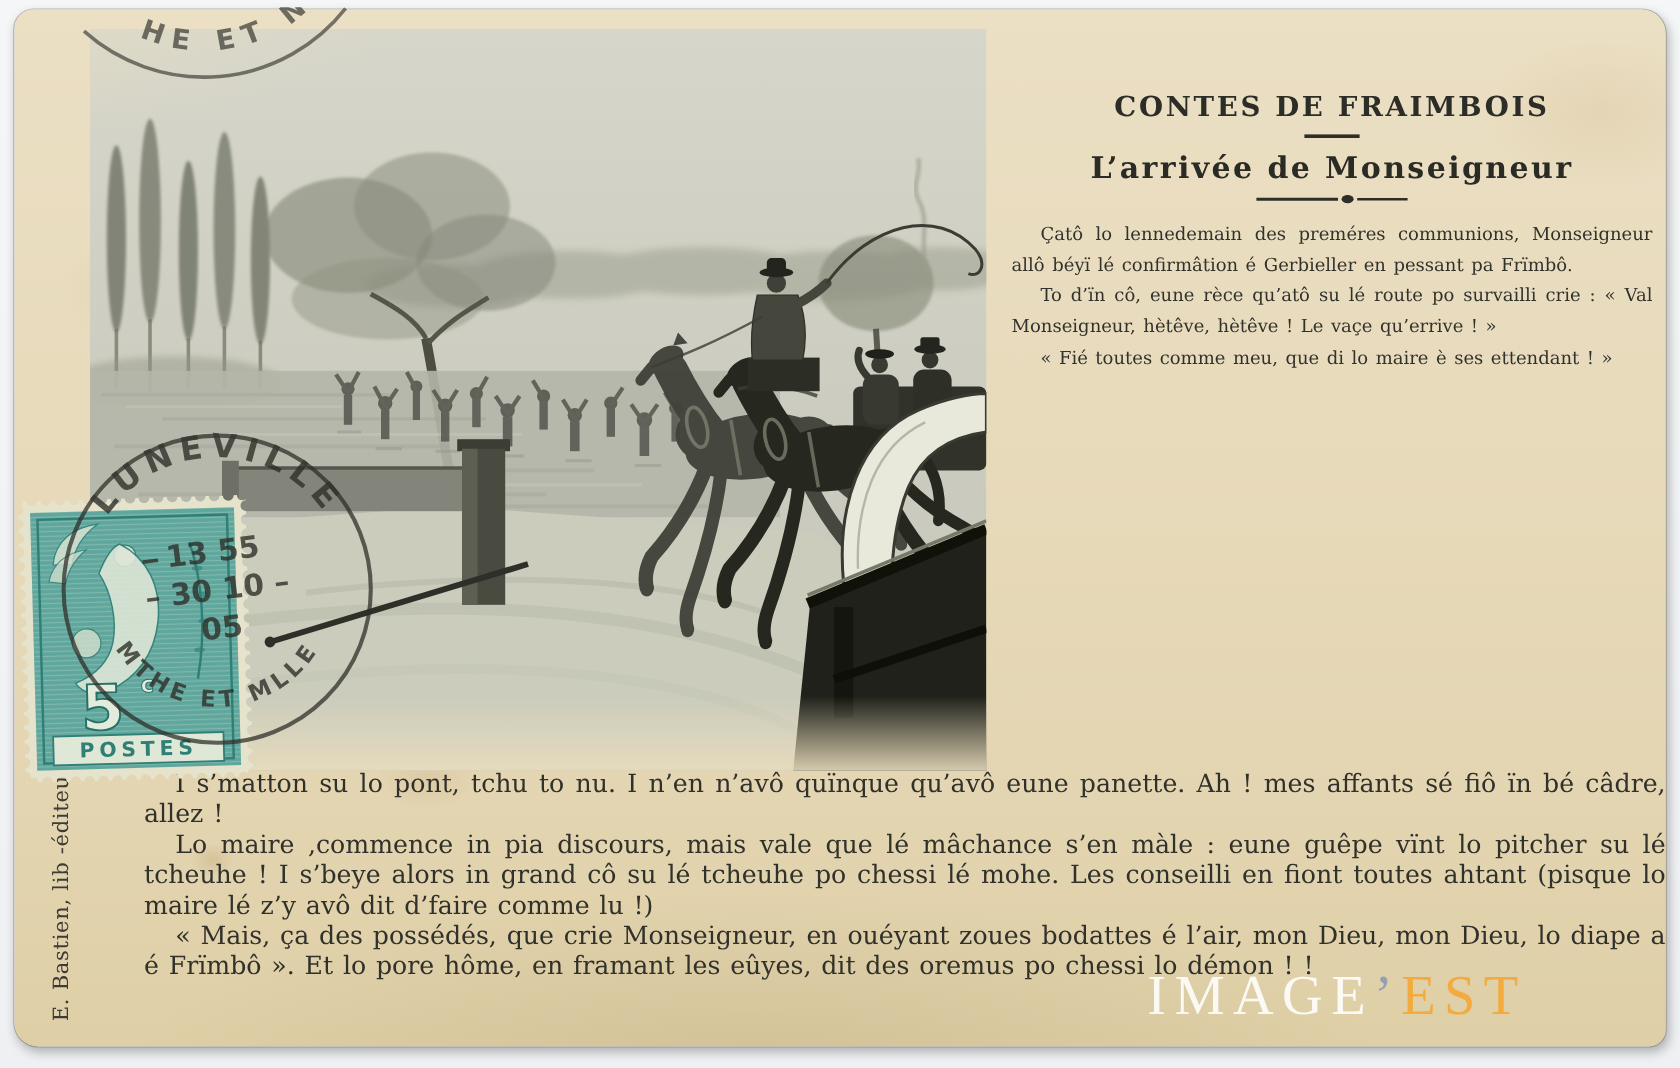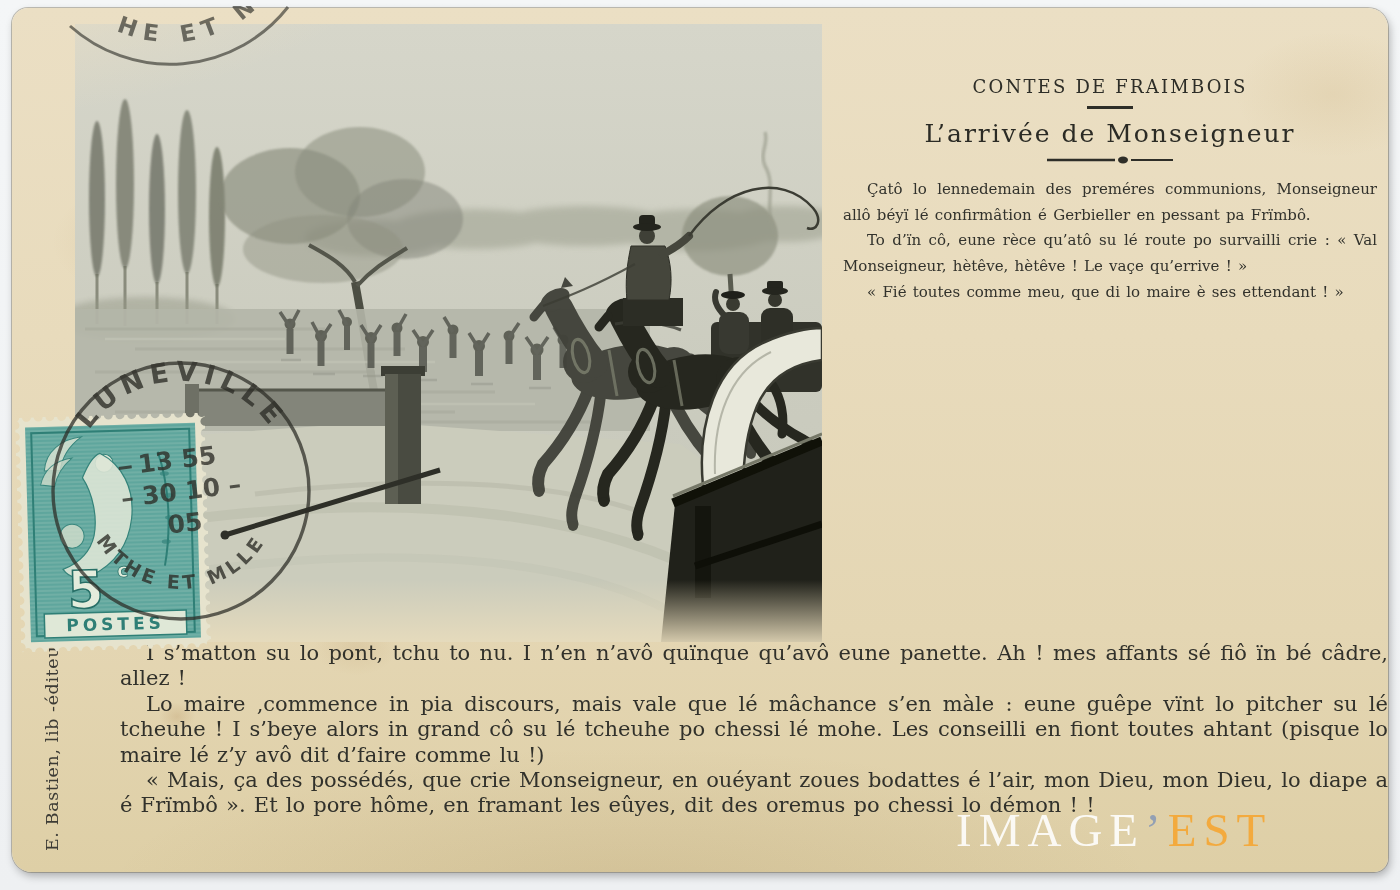--- a/index.html
+++ b/index.html
@@ -18,23 +18,23 @@
   .abs{position:absolute;}
   
   #illus{left:63px;top:16px;width:747px;height:618px;}
   
   #stampWrap{left:6px;top:407px;width:190px;height:235px;transform:rotate(-1.6deg);}
   
   #pmMainWrap{left:26px;top:340px;width:286px;height:286px;opacity:.92;}
   #pmPartWrap{left:18px;top:-2px;width:280px;height:100px;opacity:.85;}
   
   #col{left:831px;top:68px;width:534px;color:#30302a;}
-  #col .ttl1{text-align:center;font-weight:normal;font-size:18px;letter-spacing:2.2px;color:#2d2d27;}
+  #col .ttl1{text-align:center;font-weight:bold;font-size:23px;letter-spacing:2.2px;color:#2d2d27;}
   #col .rule1{width:46px;height:3px;background:#2e2e28;margin:9px auto 10px auto;}
-  #col .ttl2{text-align:center;font-weight:normal;font-size:25px;letter-spacing:2px;color:#2b2b25;}
+  #col .ttl2{text-align:center;font-weight:bold;font-size:25px;letter-spacing:2px;color:#2b2b25;}
   #col .rule2{display:block;margin:7px auto 12px auto;}
   #col p{margin:0;font-size:15px;line-height:25.7px;text-align:justify;text-indent:24px;
     word-spacing:1.5px;color:#32322c;}
   
   #bottomText{left:96px;top:633px;width:1268px;margin-left:12px;}
   #bottomText p{margin:0;font-size:21px;line-height:25.4px;text-align:justify;text-indent:26px;
     word-spacing:1.5px;color:#31312b;}
   
   #imprint{left:30px;top:843px;width:260px;transform:rotate(-90deg);transform-origin:0 0;
     font-size:17.5px;color:#3c3b35;letter-spacing:.6px;white-space:nowrap;}

